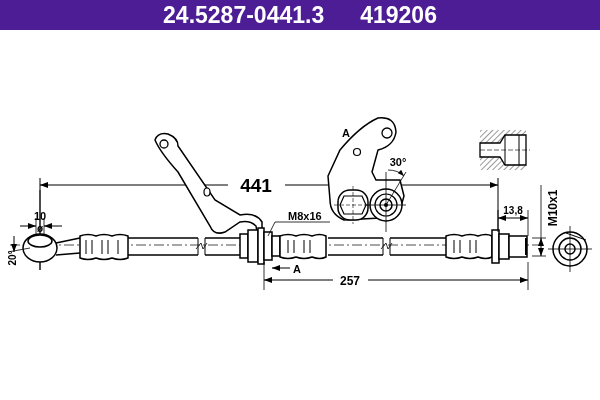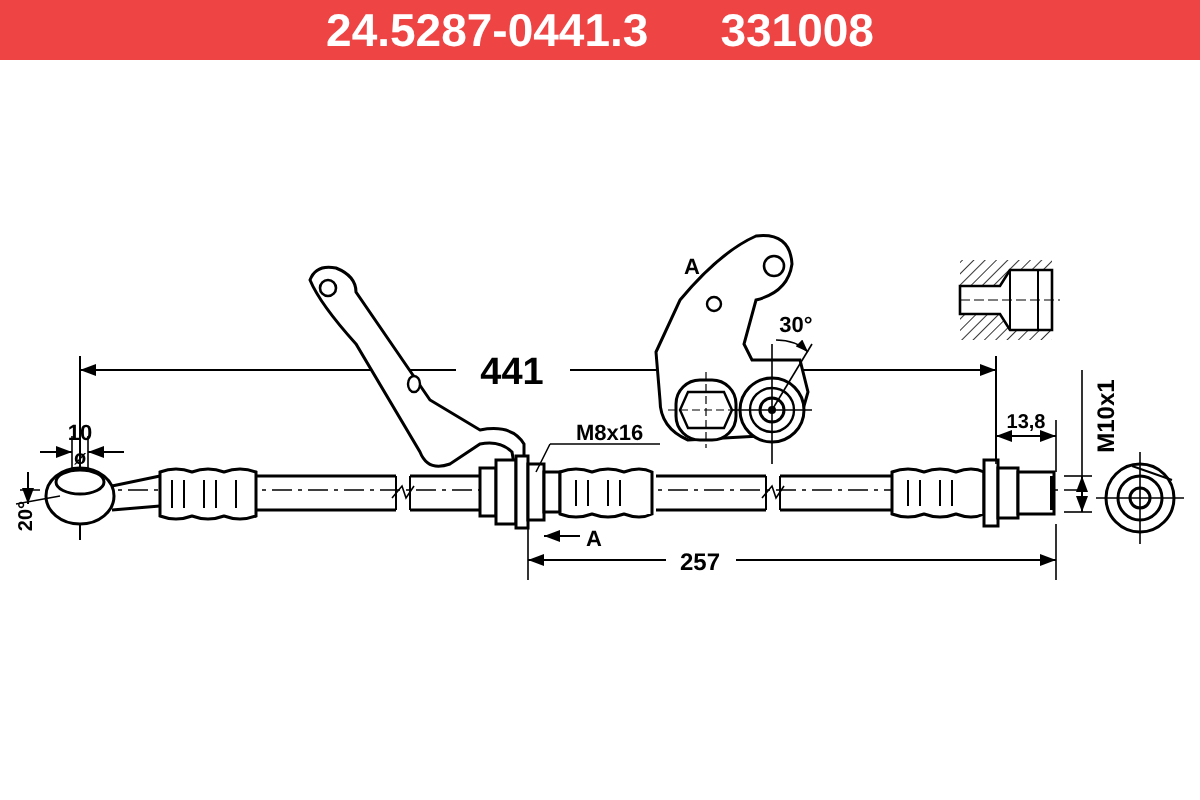--- a/index.html
+++ b/index.html
@@ -1,32 +1,32 @@
 <!DOCTYPE html>
 <html><head>
 <meta charset="utf-8">
 <style>
   html, body { margin: 0; padding: 0; background: #ffffff; }
   body { width: 600px; height: 400px; overflow: hidden; position: relative; font-family: "Liberation Sans", sans-serif; }
   .header {
     position: absolute; left: 0; top: 0; width: 600px; height: 30px;
-    background: #ef4444; color: #ffffff;
+    background: #4c1d95; color: #ffffff;
     display: flex; align-items: center; justify-content: center;
     font-weight: bold; font-size: 23px; letter-spacing: 0px;
   }
   .header .num2 { margin-left: 36px; }
   svg.drawing { position: absolute; left: 0; top: 30px; }
   .dim-text { font-family: "Liberation Sans", sans-serif; font-weight: bold; fill: #000; }
 </style>
 </head>
 <body>
 
 <div class="header">
   <span>24.5287-0441.3</span>
-  <span class="num2">331008</span>
+  <span class="num2">419206</span>
 </div>
 
 <svg class="drawing" width="600" height="370" viewBox="0 30 600 370" xmlns="http://www.w3.org/2000/svg">
   <defs>
     <marker id="arr" markerWidth="8" markerHeight="6" refX="8" refY="3" orient="auto">
       <path d="M0,0 L8,3 L0,6 Z" fill="#000"></path>
     </marker>
     <marker id="arrs" markerWidth="8" markerHeight="6" refX="0" refY="3" orient="auto">
       <path d="M8,0 L0,3 L8,6 Z" fill="#000"></path>
     </marker>

